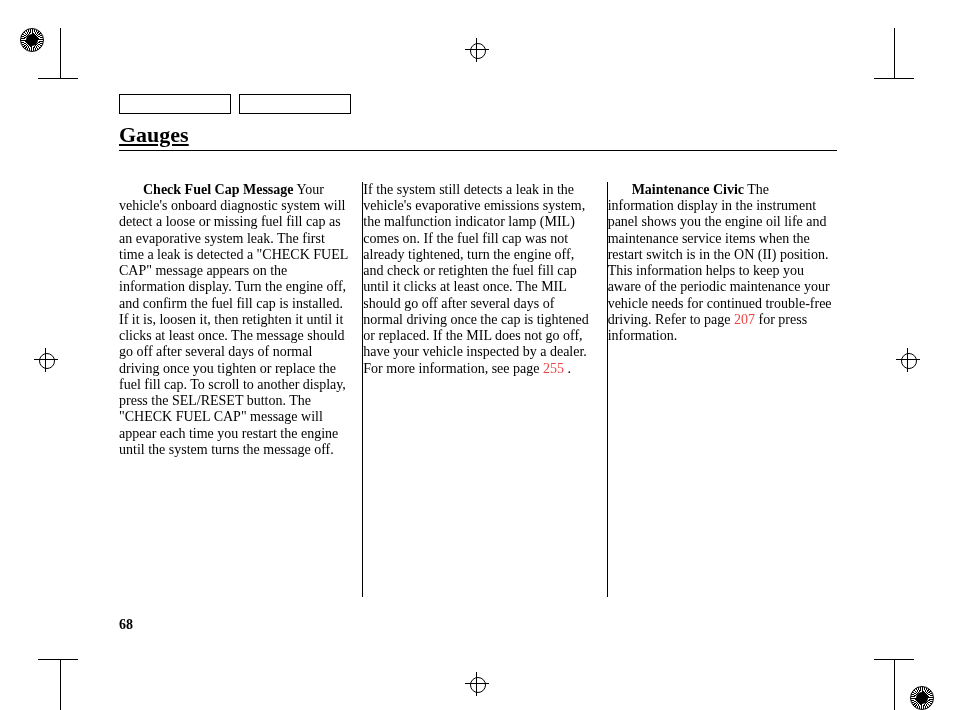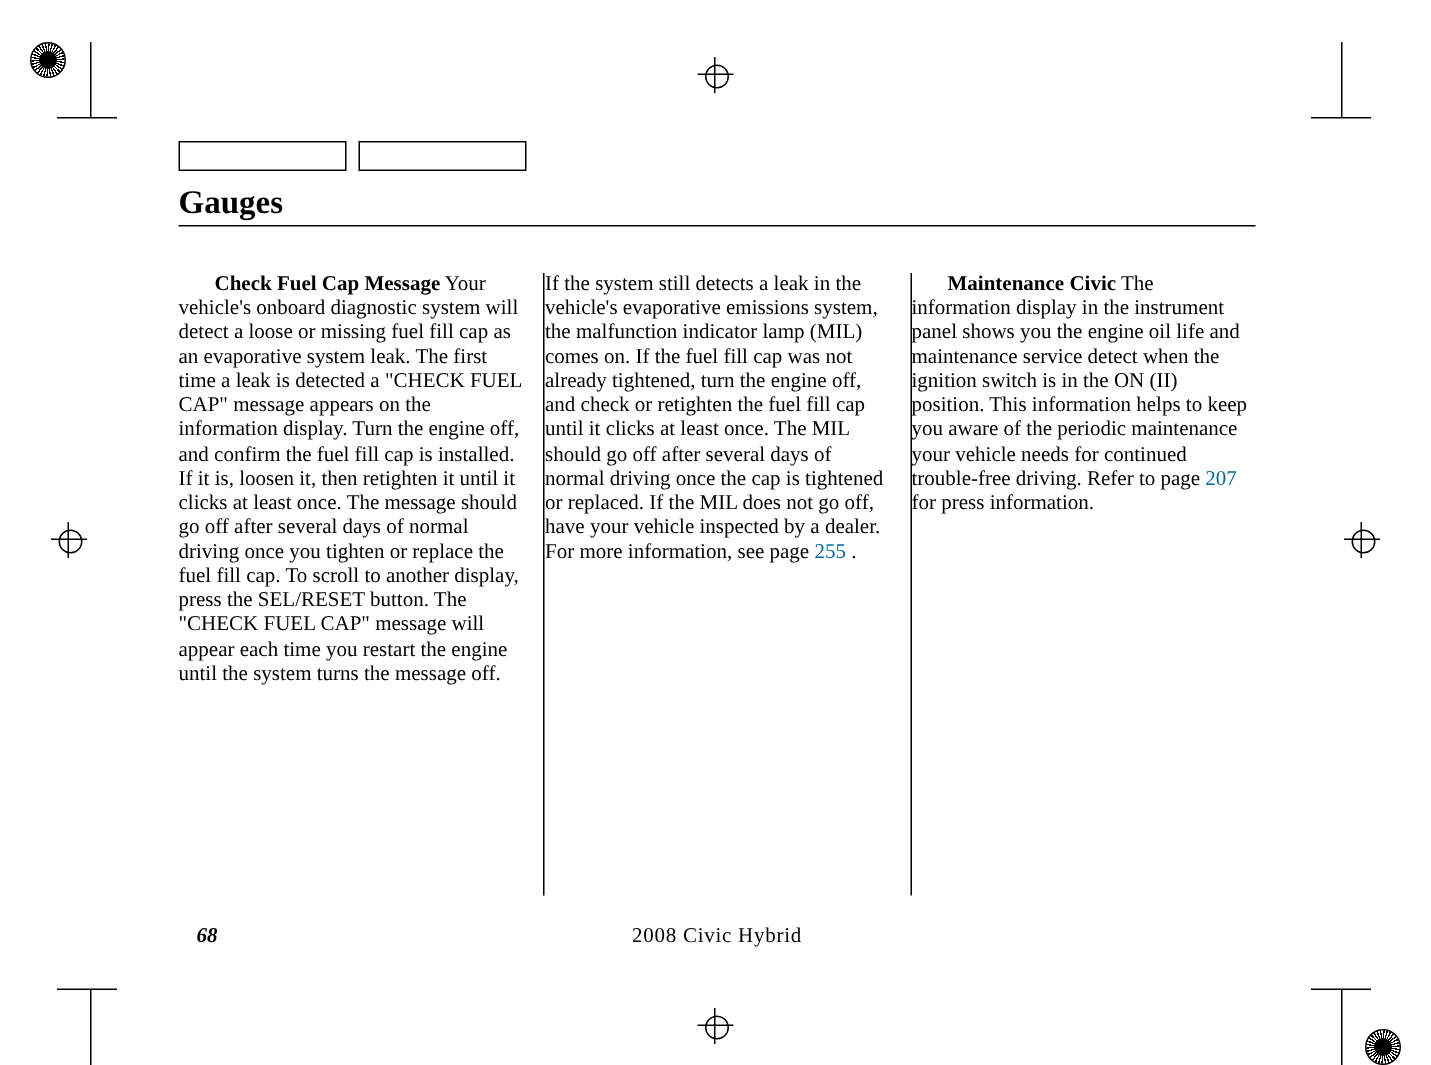--- a/index.html
+++ b/index.html
@@ -32,20 +32,21 @@
     width: 110px;
     height: 18px;
     border: 1px solid #000;
   }
 
   .title {
     position: absolute;
     top: 122px;
     font-size: 22px;
     font-weight: bold;
+    text-decoration: underline;
   }
   .rule {
     position: absolute;
     top: 150px;
     width: 718px;
     border-top: 1px solid #000;
   }
 
   .cols {
     position: absolute;
@@ -59,29 +60,28 @@
   .col {
     flex: 1;
     padding-right: 14px;
     text-align: left;
   }
   .col:first-child { padding-left: 0; }
   .col:last-child  { padding-right: 0; }
   .col + .col { border-left: 0.5px solid #000; }
 
   .col b.hd { font-weight: bold; margin-left: 24px; }
-  .col a.link { color: #0369a1; text-decoration: none; }
+  .col a.link { color: #ef4444; text-decoration: none; }
 
   .pagenum {
     position: absolute;
     top: 617px;
-    left: 12px;
+    left: 0;
     font-weight: bold;
     font-size: 14px;
-    font-style: italic;
   }
   .footer-center {
     position: absolute;
     top: 617px;
     width: 718px;
     text-align: center;
     font-size: 14px;
     letter-spacing: 0.5px;
   }
 
@@ -191,21 +191,20 @@
       <b class="hd">Check Fuel Cap Message</b>
       <span>Your vehicle's onboard diagnostic system will detect a loose or missing fuel fill cap as an evaporative system leak. The first time a leak is detected a "CHECK FUEL CAP" message appears on the information display. Turn the engine off, and confirm the fuel fill cap is installed. If it is, loosen it, then retighten it until it clicks at least once. The message should go off after several days of normal driving once you tighten or replace the fuel fill cap. To scroll to another display, press the SEL/RESET button. The "CHECK FUEL CAP" message will appear each time you restart the engine until the system turns the message off.</span>
     </div>
 
     <div class="col">
       <span>If the system still detects a leak in the vehicle's evaporative emissions system, the malfunction indicator lamp (MIL) comes on. If the fuel fill cap was not already tightened, turn the engine off, and check or retighten the fuel fill cap until it clicks at least once. The MIL should go off after several days of normal driving once the cap is tightened or replaced. If the MIL does not go off, have your vehicle inspected by a dealer. For more information, see page </span><a class="link" href="#">255</a><span> .</span>
     </div>
 
     <div class="col">
       <b class="hd">Maintenance Civic</b>
-      <span>The information display in the instrument panel shows you the engine oil life and maintenance service detect when the ignition switch is in the ON (II) position. This information helps to keep you aware of the periodic maintenance your vehicle needs for continued trouble-free driving. Refer to page </span><a class="link" href="#">207</a><span> for press information.</span>
+      <span>The information display in the instrument panel shows you the engine oil life and maintenance service items when the restart switch is in the ON (II) position. This information helps to keep you aware of the periodic maintenance your vehicle needs for continued trouble-free driving. Refer to page </span><a class="link" href="#">207</a><span> for press information.</span>
     </div>
 
   </div>
 
   <div class="pagenum">68</div>
 
-  <div class="footer-center">2008  Civic  Hybrid</div>
 </div>
 
 </body></html>

